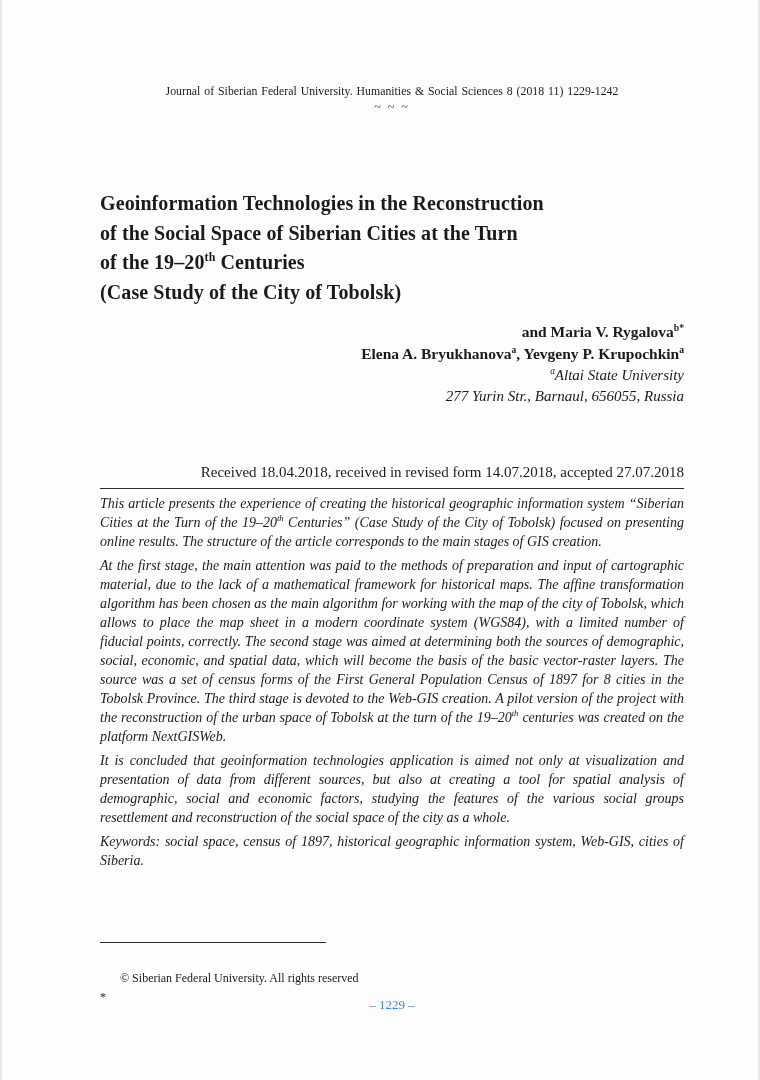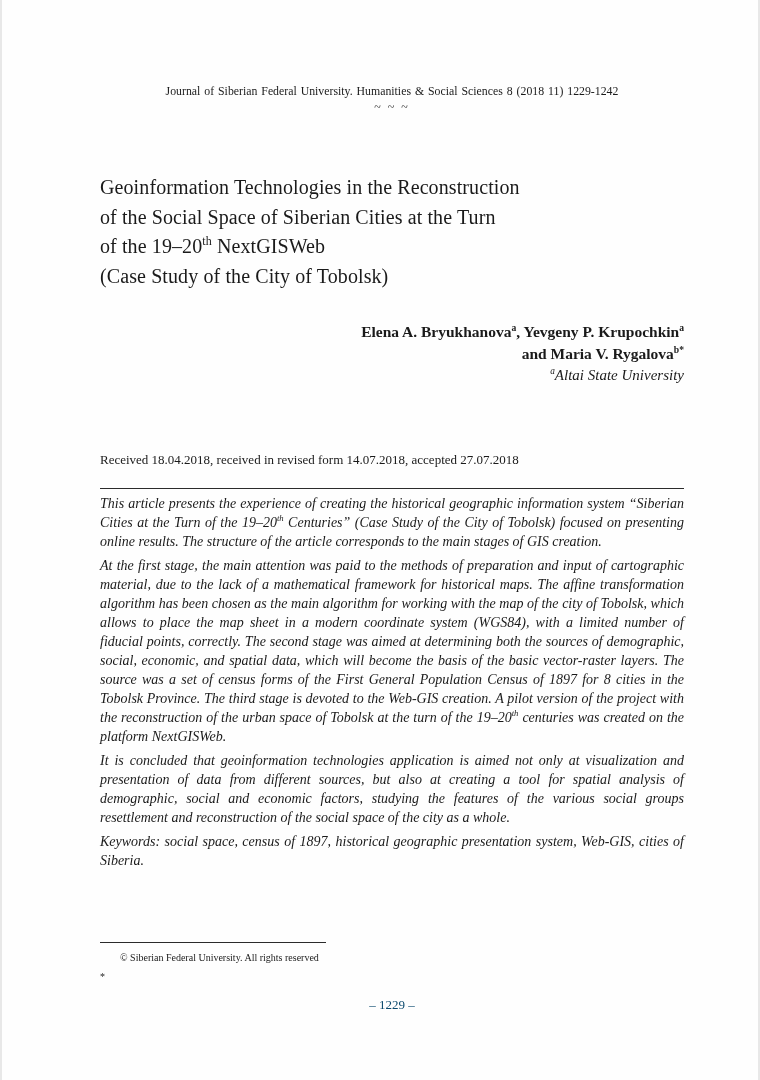--- a/index.html
+++ b/index.html
@@ -12,78 +12,79 @@
     font-family: "Liberation Serif", "DejaVu Serif", serif;
     color: #1a1a1a;
     margin: 0 auto;
   }
   .content-abs { position: absolute; left: 98px; width: 584px; }
 
   .journal-header { top: 84px; text-align: center; font-size: 11.8px; word-spacing: 1px; }
   .separator { top: 100px; text-align: center; font-size: 12px; letter-spacing: 2px; color: #2a2a2a; }
   .udc { top: 146px; font-size: 13.5px; }
 
-  .title { top: 173px; font-size: 20px; font-weight: 400; line-height: 29.5px; letter-spacing: 0.1px; }
+  .title { top: 189px; font-size: 20px; font-weight: 700; line-height: 29.5px; letter-spacing: 0.1px; }
   .title div { white-space: nowrap; }
   .title sup { font-size: 60%; vertical-align: super; line-height: 0; }
 
   .authors-block { top: 321px; text-align: right; line-height: 21.8px; }
   .authors-block .author-line { font-weight: 700; font-size: 15.5px; }
   .authors-block .affil-line { font-style: italic; font-size: 15px; text-align: right; }
   .authors-block sup { font-size: 62%; vertical-align: super; line-height: 0; }
 
-  .received { top: 452px; text-align: left; font-size: 13px; }
+  .received { top: 464px; text-align: right; font-size: 15px; }
 
   .abstract-rule { position: absolute; left: 98px; top: 488px; width: 584px; height: 1px; background: #2b2b2b; }
 
   .abstract { top: 494px; font-size: 14px; line-height: 19px; font-style: italic; text-align: justify; }
   .abstract p { margin: 0 0 5px 0; }
   .abstract p.keywords { margin-top: 4px; }
   .abstract sup { font-size: 62%; vertical-align: super; line-height: 0; }
 
   .footnote-rule { position: absolute; left: 98px; top: 942px; width: 226px; height: 1px; background: #2b2b2b; }
 
-  .footnote { top: 949px; font-size: 10px; line-height: 18.5px; }
+  .footnote { top: 969px; font-size: 12px; line-height: 18.5px; }
   .footnote .fn-line { position: relative; padding-left: 20px; }
   .footnote .fn-marker { position: absolute; left: 0; top: 0; }
 
-  .page-number { top: 997px; text-align: center; font-size: 13px; color: #0c4a6e; }
+  .page-number { top: 997px; text-align: center; font-size: 13px; color: #3b82f6; }
 </style>
 </head>
 <body>
 
 <div class="page">
 
   <div class="content-abs journal-header">Journal of Siberian Federal University.  Humanities &amp; Social Sciences 8 (2018 11) 1229-1242</div>
 
   <div class="content-abs separator">~ ~ ~</div>
 
 
   <h1 class="content-abs title" style="margin:0;">
     <div>Geoinformation Technologies in the Reconstruction</div>
     <div>of the Social Space of Siberian Cities at the Turn</div>
-    <div><span>of the 19–20</span><sup>th</sup><span> NextGISWeb</span></div>
+    <div><span>of the 19–20</span><sup>th</sup><span> Centuries</span></div>
     <div>(Case Study of the City of Tobolsk)</div>
   </h1>
 
   <div class="content-abs authors-block">
+    <div class="author-line"><span>and Maria V. Rygalova</span><sup>b*</sup></div>
     <div class="author-line"><span>Elena A. Bryukhanova</span><sup>a</sup><span>, Yevgeny P. Krupochkin</span><sup>a</sup></div>
-    <div class="author-line"><span>and Maria V. Rygalova</span><sup>b*</sup></div>
     <div class="affil-line"><sup>a</sup><span>Altai State University</span></div>
+    <div class="affil-line">277 Yurin Str., Barnaul, 656055, Russia</div>
   </div>
 
   <div class="content-abs received">Received 18.04.2018, received in revised form 14.07.2018, accepted 27.07.2018</div>
 
   <div class="abstract-rule"></div>
 
   <div class="content-abs abstract">
     <p><span>This article presents the experience of creating the historical geographic information system “Siberian Cities at the Turn of the 19–20</span><sup>th</sup><span> Centuries” (Case Study of the City of Tobolsk) focused on presenting online results. The structure of the article corresponds to the main stages of GIS creation.</span></p>
     <p><span>At the first stage, the main attention was paid to the methods of preparation and input of cartographic material, due to the lack of a mathematical framework for historical maps. The affine transformation algorithm has been chosen as the main algorithm for working with the map of the city of Tobolsk, which allows to place the map sheet in a modern coordinate system (WGS84), with a limited number of fiducial points, correctly. The second stage was aimed at determining both the sources of demographic, social, economic, and spatial data, which will become the basis of the basic vector-raster layers. The source was a set of census forms of the First General Population Census of 1897 for 8 cities in the Tobolsk Province. The third stage is devoted to the Web-GIS creation. A pilot version of the project with the reconstruction of the urban space of Tobolsk at the turn of the 19–20</span><sup>th</sup><span> centuries was created on the platform NextGISWeb.</span></p>
     <p>It is concluded that geoinformation technologies application is aimed not only at visualization and presentation of data from different sources, but also at creating a tool for spatial analysis of demographic, social and economic factors, studying the features of the various social groups resettlement and reconstruction of the social space of the city as a whole.</p>
-    <p class="keywords">Keywords: social space, census of 1897, historical geographic presentation system, Web-GIS, cities of Siberia.</p>
+    <p class="keywords">Keywords: social space, census of 1897, historical geographic information system, Web-GIS, cities of Siberia.</p>
   </div>
 
   <div class="footnote-rule"></div>
 
   <div class="content-abs footnote">
     <div class="fn-line">© Siberian Federal University. All rights reserved</div>
     <div class="fn-line">
       <span class="fn-marker">*</span>
     </div>
   </div>

